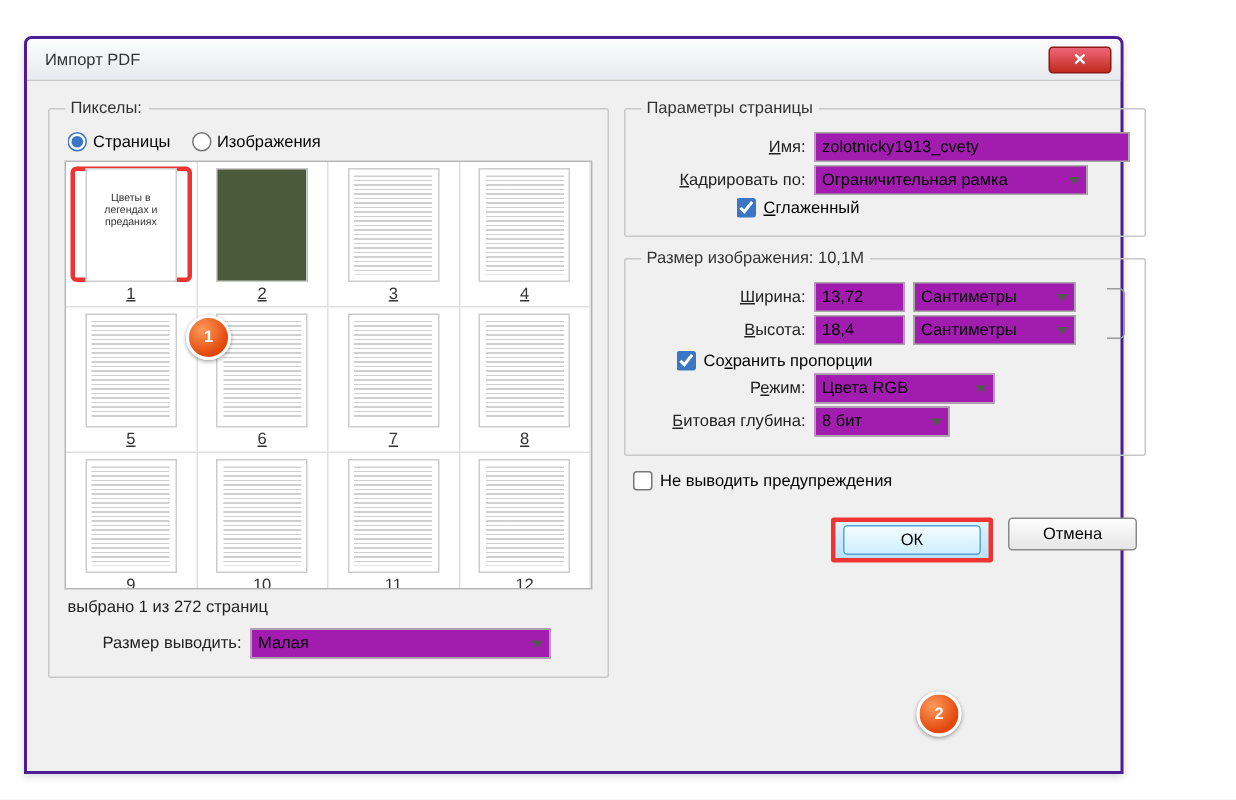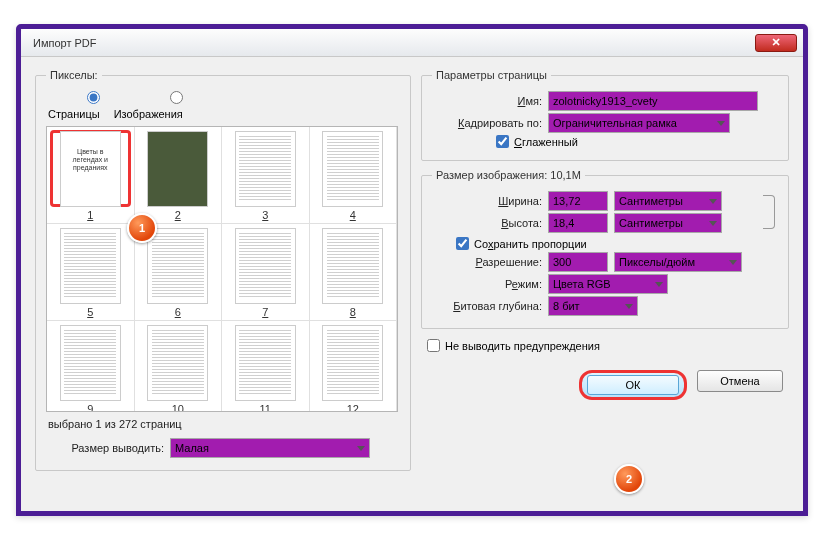--- a/index.html
+++ b/index.html
@@ -1,28 +1,28 @@
 <!DOCTYPE html>
 <html><head>
 <meta charset="utf-8">
 <style>
 * { box-sizing: border-box; margin: 0; padding: 0; font-family: "Segoe UI", Tahoma, sans-serif; font-size: 11px; }
 body { background: #fff; width: 824px; height: 533px; position: relative; }
-.window { position: absolute; left: 16px; top: 24px; width: 792px; height: 492px; background: #f0f0f0; border: 5px solid #4c1d95; border-radius: 5px 5px 0 0; box-shadow: 0 2px 6px rgba(0,0,0,.15); }
+.window { position: absolute; left: 16px; top: 24px; width: 733px; height: 492px; background: #f0f0f0; border: 2px solid #4c1d95; border-radius: 5px 5px 0 0; box-shadow: 0 2px 6px rgba(0,0,0,.15); }
 .titlebar { height: 28px; background: linear-gradient(#fdfdfd,#e6e9ed); border-radius: 4px 4px 0 0; display: flex; align-items: center; padding: 0 6px; border-bottom: 1px solid #c8c8c8; }
 .title { color: #333; padding-left: 6px; }
 .tbspacer { flex: 1; }
 .close-btn { width: 42px; height: 18px; background: linear-gradient(#e67,#c12b1f); border: 1px solid #8a1a12; border-radius: 3px; display: flex; align-items: center; justify-content: center; color: #fff; font-weight: bold; font-size: 12px; }
 .body { display: flex; padding: 12px 14px 14px 14px; gap: 10px; }
 .col-l { width: 378px; }
 .col-r { width: 370px; display: flex; flex-direction: column; gap: 8px; }
 fieldset { border: 1px solid #c8c8c8; border-radius: 2px; padding: 8px 10px 10px 10px; }
 legend { padding: 0 4px; color: #333; }
 .radios { display: flex; gap: 14px; align-items: center; margin: 2px 0 6px 2px; }
-.radio { display: flex; align-items: flex-end; gap: 4px; flex-direction: column; }
+.radio { display: flex; align-items: center; gap: 4px; }
 .radio input { accent-color: #3a76c4; }
 .thumbgrid { width: 352px; height: 286px; background: #fff; border: 1px solid #b5b5b5; overflow: hidden; display: grid; grid-template-columns: repeat(4,1fr); grid-template-rows: repeat(3,1fr); }
 .cell { border-right: 1px solid #e0e0e0; border-bottom: 1px solid #e0e0e0; display: flex; flex-direction: column; align-items: center; justify-content: flex-end; padding: 4px 4px 2px 4px; position: relative; }
 .page { width: 78%; height: 76px; background: #fff; border: 1px solid #ccc; position: relative; overflow: hidden; }
 .page.green { background: #4a5a3a; }
 .textfill { position: absolute; left: 6%; right: 6%; top: 6%; bottom: 6%; background: repeating-linear-gradient(#777 0 1px, transparent 1px 3px); opacity: .35; }
 .cover-txt { position: absolute; left: 10%; right: 10%; top: 22%; font-size: 7px; color: #333; text-align: center; line-height: 8px; }
 .pnum { text-align: center; padding-top: 2px; color: #333; text-decoration: underline; }
 .sel { position: absolute; left: 3px; top: 3px; right: 3px; bottom: 16px; border: 3px solid #e33; border-radius: 4px; }
 .badge { position: absolute; width: 30px; height: 30px; border-radius: 50%; background: radial-gradient(circle at 35% 30%,#ff9a5b,#e2460a 70%); border: 2px solid #fff; color: #fff; font-weight: bold; display: flex; align-items: center; justify-content: center; font-size: 15px; box-shadow: 0 1px 3px rgba(0,0,0,.4); }
@@ -35,21 +35,21 @@
 .select, .tinput { background: #a21caf; border: 1px solid #a8a8a8; height: 20px; padding: 1px 4px; display: flex; align-items: center; justify-content: space-between; gap: 4px; }
 .select { min-width: 90px; }
 .caret { width: 0; height: 0; border-left: 4px solid transparent; border-right: 4px solid transparent; border-top: 5px solid #555; }
 .tinput { justify-content: flex-start; }
 .check { display: flex; align-items: center; gap: 5px; }
 .check input { accent-color: #3a76c4; }
 .link-c { width: 18px; display: flex; align-items: center; justify-content: center; }
 .link-ic { width: 12px; height: 34px; border: 1px solid #999; border-left: none; border-radius: 0 4px 4px 0; }
 .btnbar { display: flex; justify-content: flex-end; gap: 10px; padding-right: 6px; margin-top: 8px; }
 .btn { width: 86px; height: 22px; background: linear-gradient(#fdfdfd,#e5e5e5); border: 1px solid #8a8a8a; border-radius: 3px; display: flex; align-items: center; justify-content: center; }
-.btn.ok { border: 3px solid #e33; border-radius: 13px; width: 108px; height: 30px; background: linear-gradient(#dff4ff,#b7e2fb); }
+.btn.ok { border: 3px solid #e33; border-radius: 2px; width: 108px; height: 30px; background: linear-gradient(#dff4ff,#b7e2fb); }
 .btn.ok .inner { width: 92px; height: 20px; background: linear-gradient(#f4fbff,#cfeeff); border: 1px solid #5aa6d6; border-radius: 3px; display: flex; align-items: center; justify-content: center; }
 </style>
 </head>
 <body>
 
 <div class="window">
   <div class="titlebar">
     <span class="title">Импорт PDF</span>
     <div class="tbspacer"></div>
     <div class="close-btn">
@@ -208,30 +208,20 @@
               <div class="link-ic"></div>
             </div>
         </div>
         <div class="row" style="margin-left:24px">
             <label class="check">
               <input type="checkbox" checked="" style="">
               <span>Со<u>х</u>ранить пропорции</span>
             </label>
           </div>
         <div class="row">
-            <span class="lbl" style="width:110px"><u>Р</u>азрешение:</span>
-            <div class="tinput" style="width:60px">
-              <span>300</span>
-            </div>
-            <div class="select" style="width:128px">
-              <span>Пикселы/дюйм</span>
-              <span class="caret"></span>
-            </div>
-          </div>
-        <div class="row">
             <span class="lbl" style="width:110px">Р<u>е</u>жим:</span>
             <div class="select" style="width:120px">
               <span>Цвета RGB</span>
               <span class="caret"></span>
             </div>
           </div>
         <div class="row">
             <span class="lbl" style="width:110px"><u>Б</u>итовая глубина:</span>
             <div class="select" style="width:80px">
               <span>8 бит</span>

